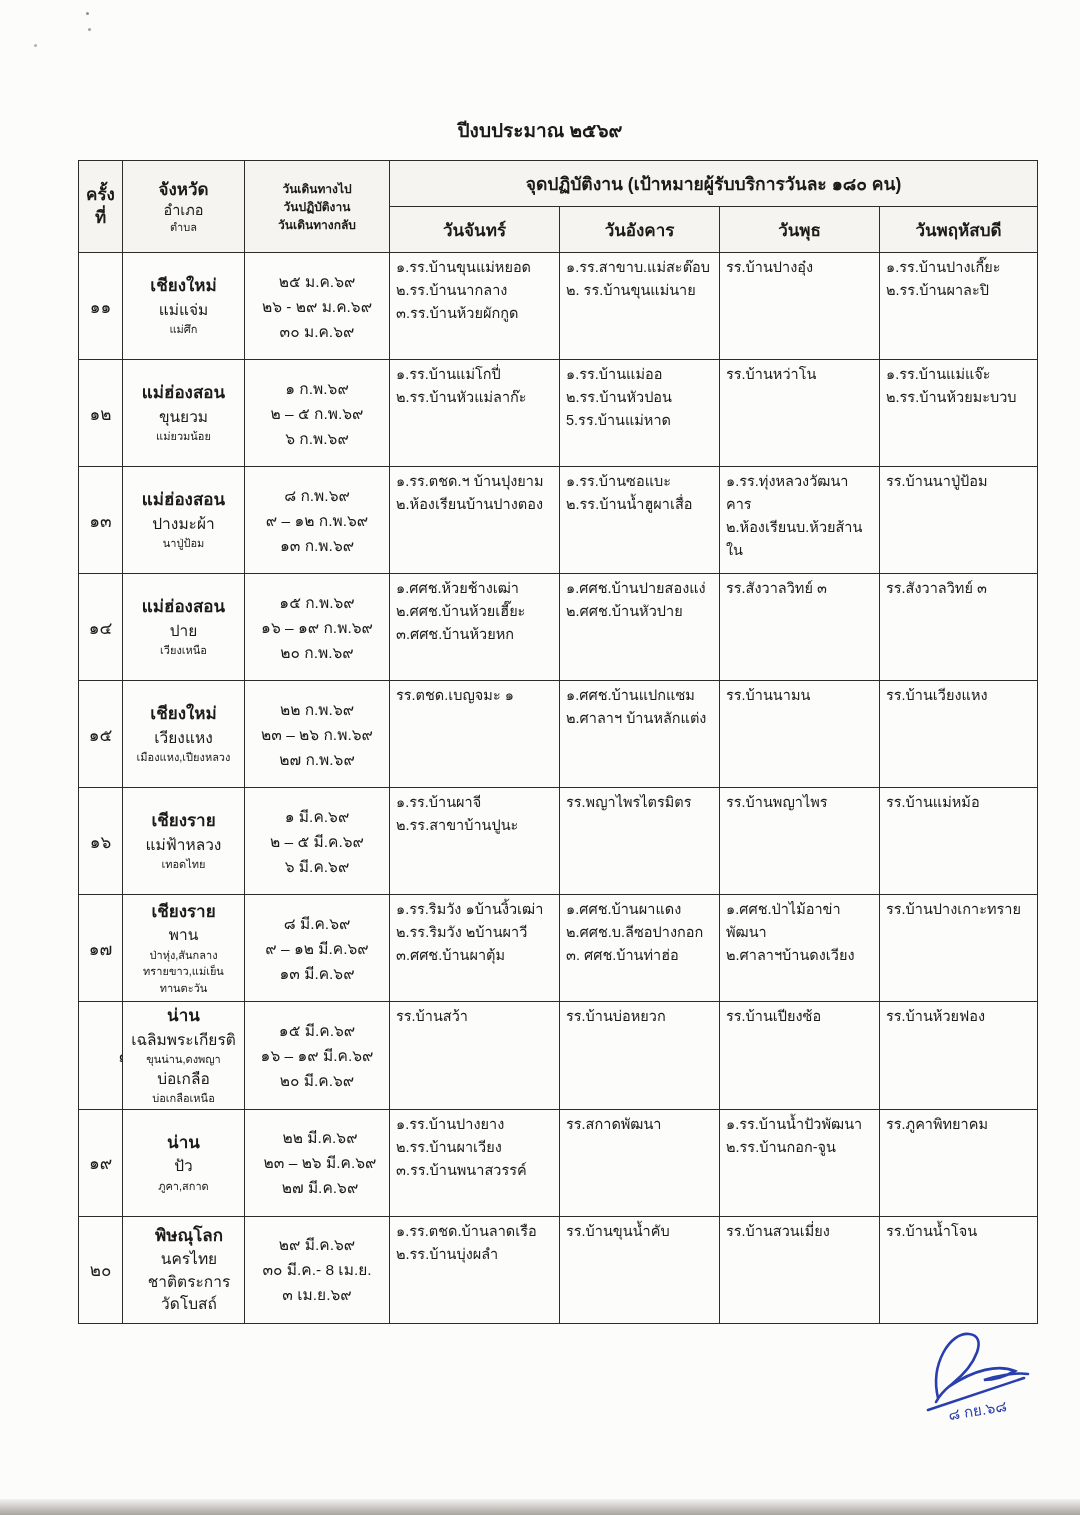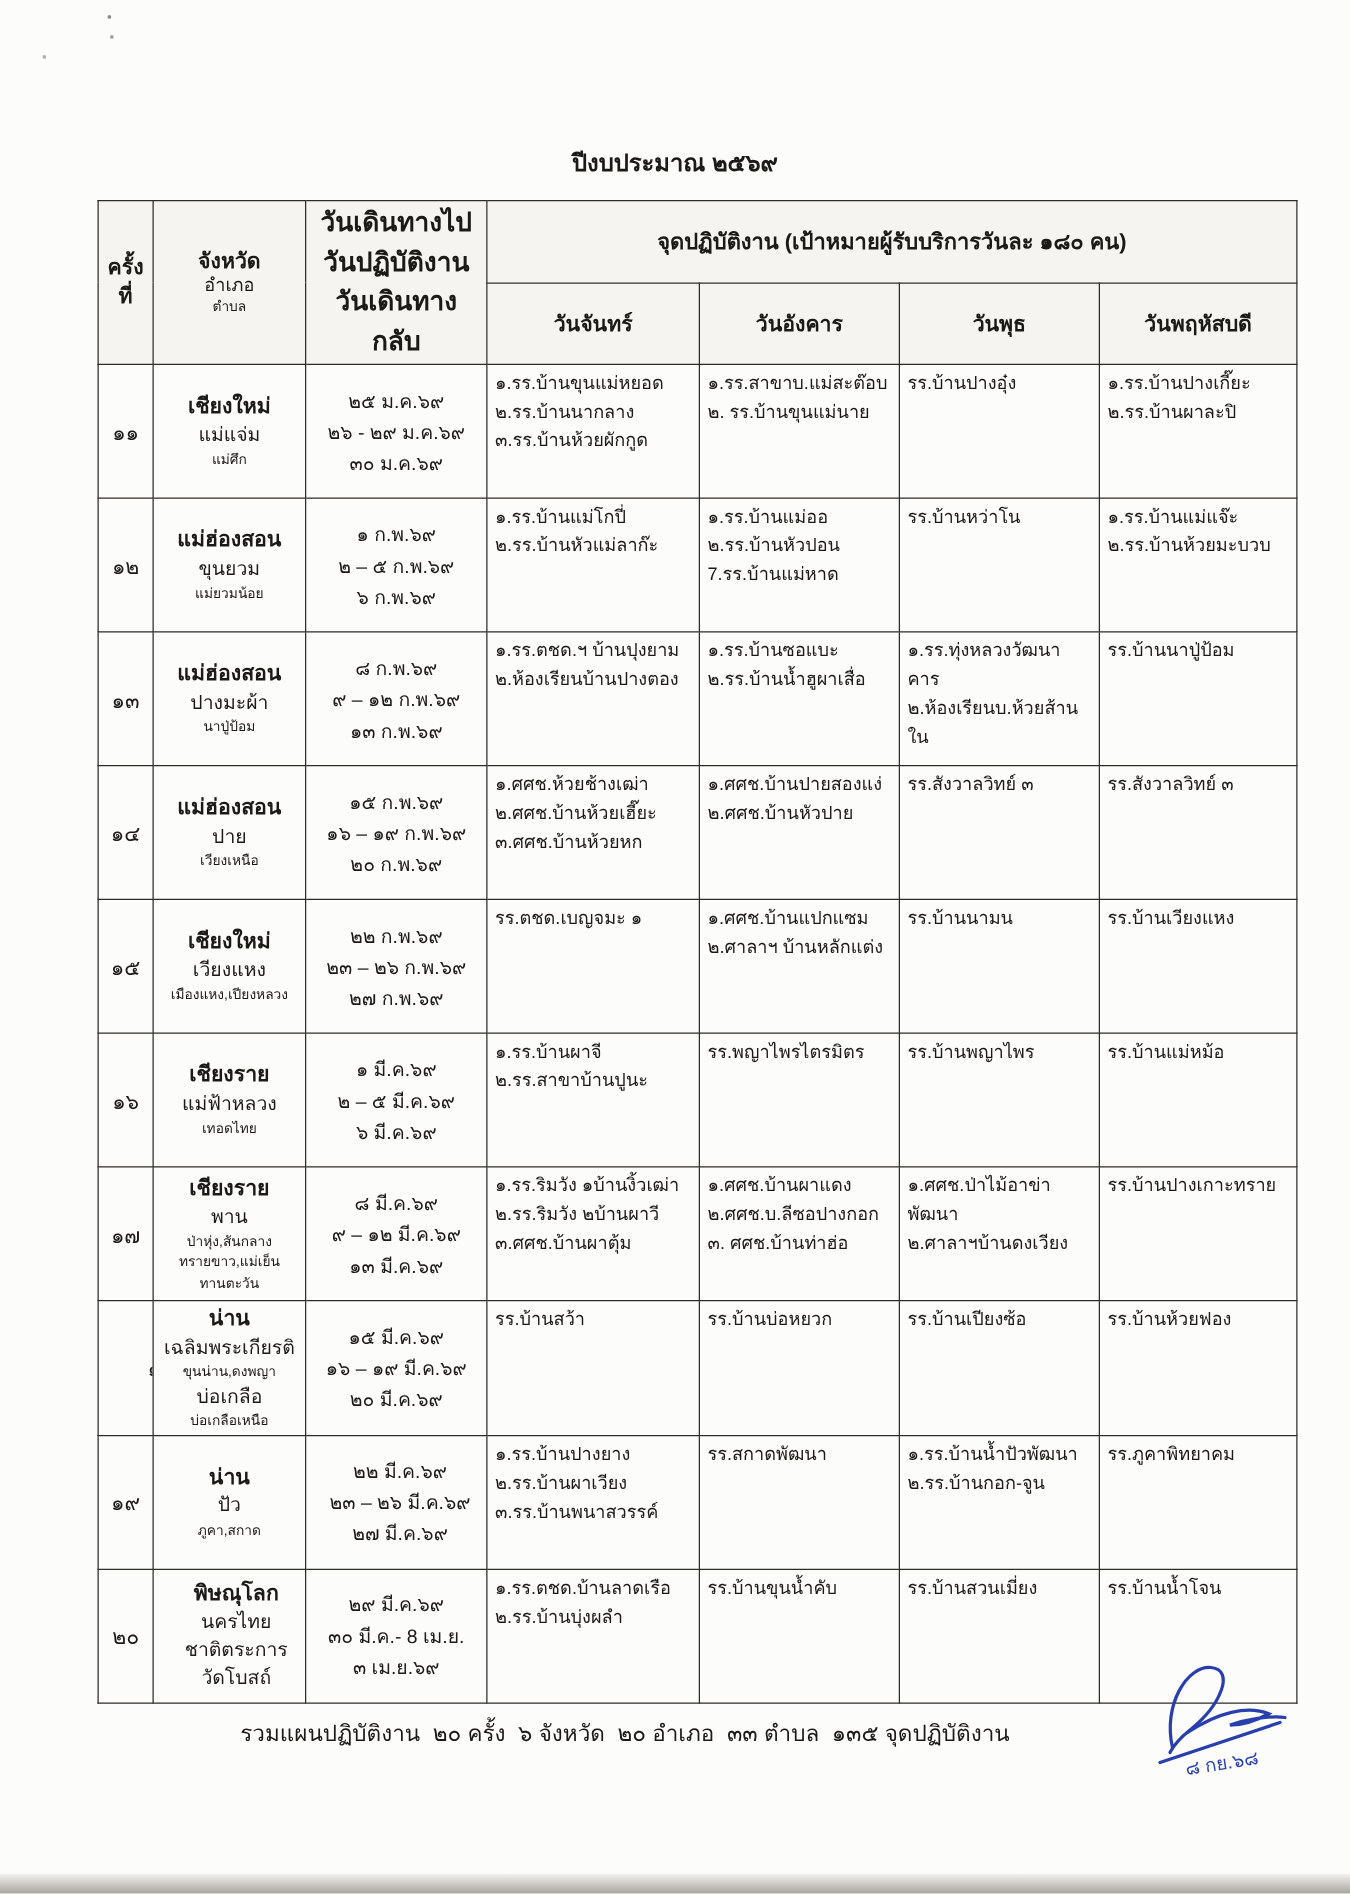--- a/index.html
+++ b/index.html
@@ -27,21 +27,21 @@
   }
   thead th{background:#f5f4f1;font-weight:bold;vertical-align:middle;text-align:center;}
   thead tr.h1{height:46px;}
   thead tr.h2{height:46px;}
   .h-round{font-size:17px;line-height:1.35;}
   .h-group{font-size:17.5px;}
   .h-day{font-size:17px;}
   .h-prov{font-size:17px;font-weight:bold;line-height:1.3;}
   .h-amp{font-size:14.5px;font-weight:normal;line-height:1.3;}
   .h-tam{font-size:11px;font-weight:normal;line-height:1.3;}
-  .h-travel{font-size:21px;font-weight:bold;line-height:1.5;}
+  .h-travel{font-size:12px;font-weight:bold;line-height:1.5;}
   tbody tr{height:107px;}
   td.c-no{text-align:center;vertical-align:middle;font-size:17px;}
   td.c-loc{text-align:center;vertical-align:middle;padding:4px 3px;}
   .loc-b{font-weight:bold;font-size:17px;line-height:1.45;}
   .loc-n{font-size:15.5px;line-height:1.45;}
   .loc-s{font-size:11px;line-height:1.5;}
   td.c-dates{text-align:center;vertical-align:middle;font-size:15.5px;}
   td.c-day{vertical-align:top;padding:9px 8px;font-size:14.5px;}
   .summary-line{
     position:absolute;top:1372px;left:0;width:1000px;
@@ -144,21 +144,21 @@
             <div>๒ – ๕ ก.พ.๖๙</div>
             <div>๖ ก.พ.๖๙</div>
           </td>
           <td class="c-day" style="border-color: rgb(46, 44, 40);">
             <div>๑.รร.บ้านแม่โกปี่</div>
             <div>๒.รร.บ้านหัวแม่ลาก๊ะ</div>
           </td>
           <td class="c-day" style="border-color: rgb(46, 44, 40);">
             <div>๑.รร.บ้านแม่ออ</div>
             <div>๒.รร.บ้านหัวปอน</div>
-            <div>7.รร.บ้านแม่หาด</div>
+            <div>5.รร.บ้านแม่หาด</div>
           </td>
           <td class="c-day" style="border-color: rgb(46, 44, 40);">
             <div>รร.บ้านหว่าโน</div>
           </td>
           <td class="c-day" style="border-color: rgb(46, 44, 40);">
             <div>๑.รร.บ้านแม่แจ๊ะ</div>
             <div>๒.รร.บ้านห้วยมะบวบ</div>
           </td>
         </tr>
         <tr>
@@ -379,21 +379,20 @@
           <td class="c-day" style="border-color: rgb(46, 44, 40);">
             <div>รร.บ้านสวนเมี่ยง</div>
           </td>
           <td class="c-day" style="border-color: rgb(46, 44, 40);">
             <div>รร.บ้านน้ำโจน</div>
           </td>
         </tr>
       </tbody>
   </table>
 
-  <div class="summary-line">รวมแผนปฏิบัติงาน  ๒๐ ครั้ง  ๖ จังหวัด  ๒๐ อำเภอ  ๓๓ ตำบล  ๑๓๕ จุดปฏิบัติงาน</div>
 
   <div class="signature">
     <svg width="132" height="104" viewBox="0 0 132 104">
       <g class="sig-stroke" fill="none" stroke="#2a3fae" stroke-width="2.6" stroke-linecap="round">
         <path d="M16,76 C8,42 28,10 47,12 C66,14 55,42 30,62 C20,70 16,76 14,80"></path>
         <path d="M28,64 C52,48 76,42 93,49 C84,54 72,58 62,58 C74,54 94,50 106,52"></path>
         <path d="M6,88 L102,56"></path>
       </g>
       <text x="26" y="93" transform="rotate(-9 60 88)" fill="#2a3fae" font-size="15">๘ กย.๖๘</text>
     </svg>

